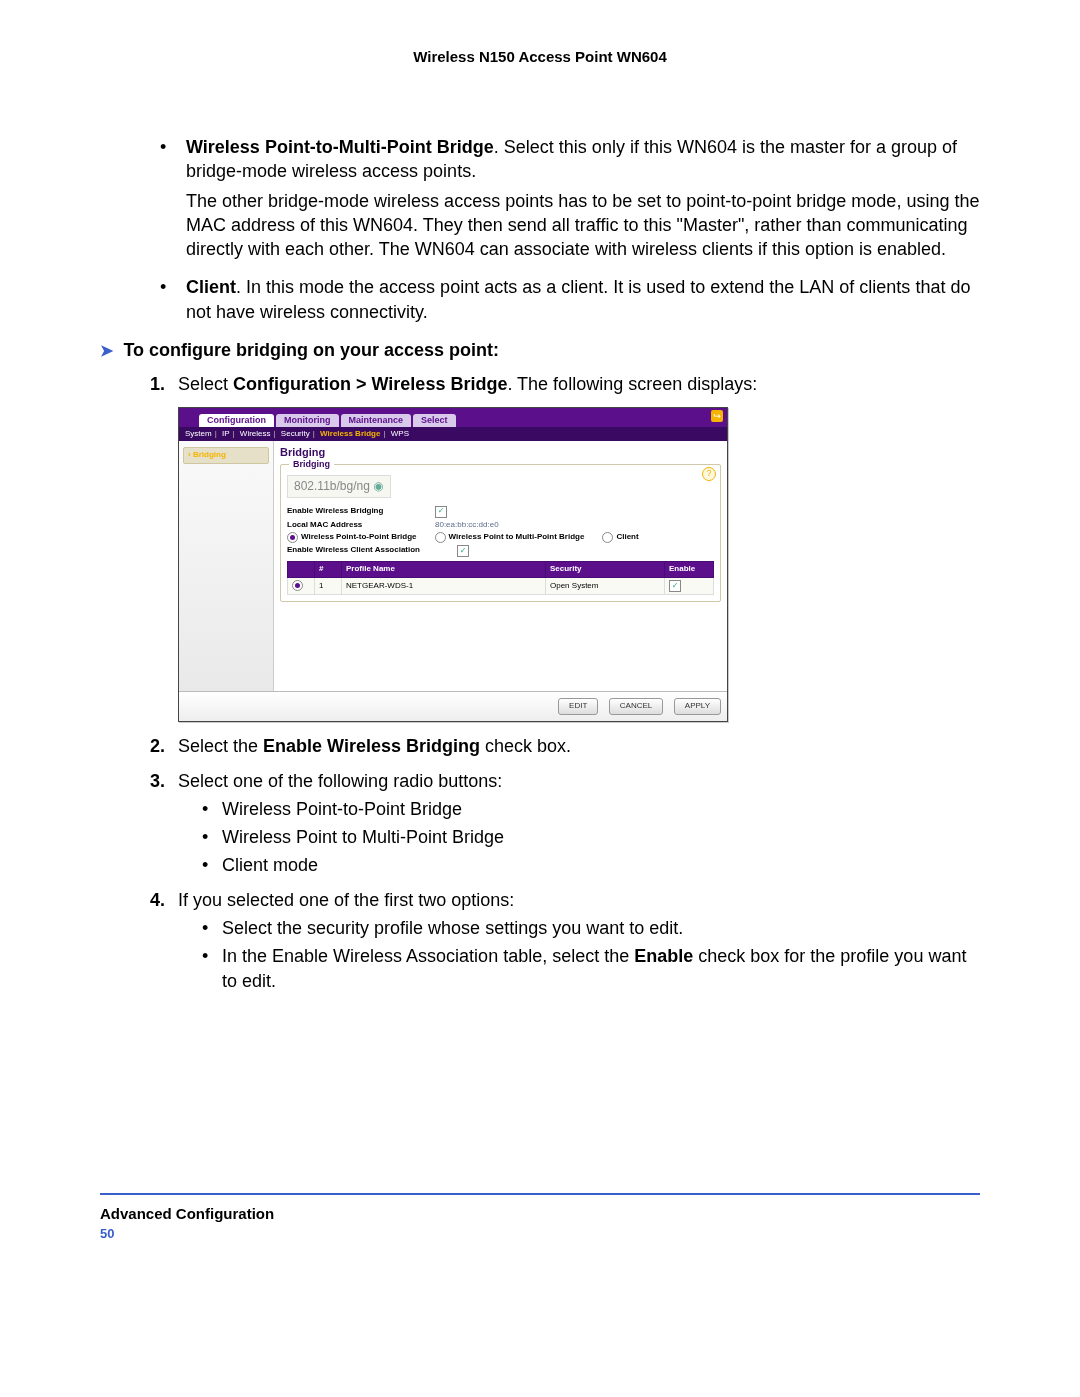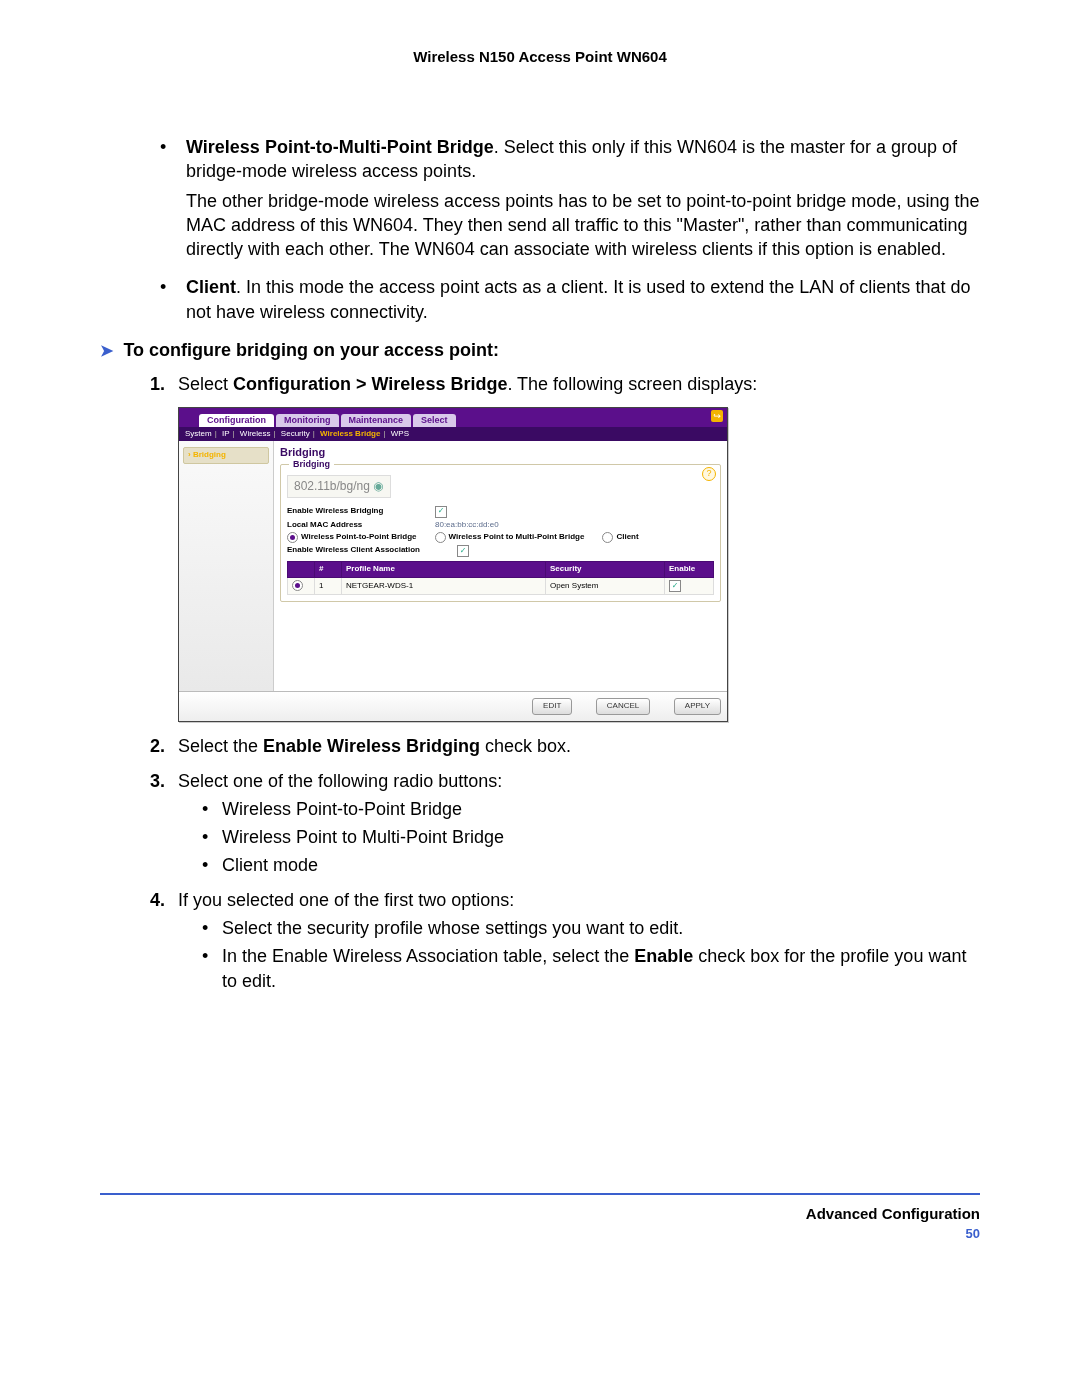--- a/index.html
+++ b/index.html
@@ -72,23 +72,23 @@
   .kv .v { color: #5b6b8b; font-weight: normal; }
   .radios { display: flex; font-size: 8px; font-weight: bold; margin: 2px 0; align-items: center; }
   .radios .opt { display: flex; align-items: center; margin-right: 18px; }
   .radio-dot { width: 9px; height: 9px; border: 1px solid #888; border-radius: 50%; margin-right: 3px; display: inline-flex; align-items: center; justify-content: center; background: #fff; }
   .radio-dot.sel::after { content: ""; width: 5px; height: 5px; background: #5b0f8b; border-radius: 50%; }
   .chk { width: 10px; height: 10px; border: 1px solid #888; display: inline-flex; align-items: center; justify-content: center; font-size: 8px; color: #2a8; background: #fff; }
   .tbl { width: 100%; border-collapse: collapse; margin-top: 4px; font-size: 8px; }
   .tbl th { background: #5b0f8b; color: #fff; text-align: left; padding: 2px 4px; font-weight: bold; border: 1px solid #4a0a73; }
   .tbl td { border: 1px solid #ddd; padding: 2px 4px; background: #fafaf5; }
   .shot-footer { text-align: right; padding: 6px; border-top: 1px solid #bbb; background: linear-gradient(#fff,#eee); }
-  .btn { display: inline-block; border: 1px solid #999; border-radius: 3px; background: linear-gradient(#fff,#ddd); font-size: 8px; padding: 2px 10px; margin-left: 21px; color: #333; }
-
-  .footer-rule { border-top: 2px solid #3a5fcd; margin-top: 200px; padding-top: 10px; text-align: right; }
+  .btn { display: inline-block; border: 1px solid #999; border-radius: 3px; background: linear-gradient(#fff,#ddd); font-size: 8px; padding: 2px 10px; margin-left: 8px; color: #333; }
+
+  .footer-rule { border-top: 2px solid #3a5fcd; margin-top: 200px; padding-top: 10px; text-align: left; }
   .footer-title { font-weight: bold; font-size: 15px; }
   .footer-page { color: #3a5fcd; font-weight: bold; font-size: 13px; margin-top: 4px; }
 </style>
 </head>
 <body>
 <div class="page">
 
   <div class="doc-header">Wireless N150 Access Point WN604</div>
 
   <div class="body-text">

